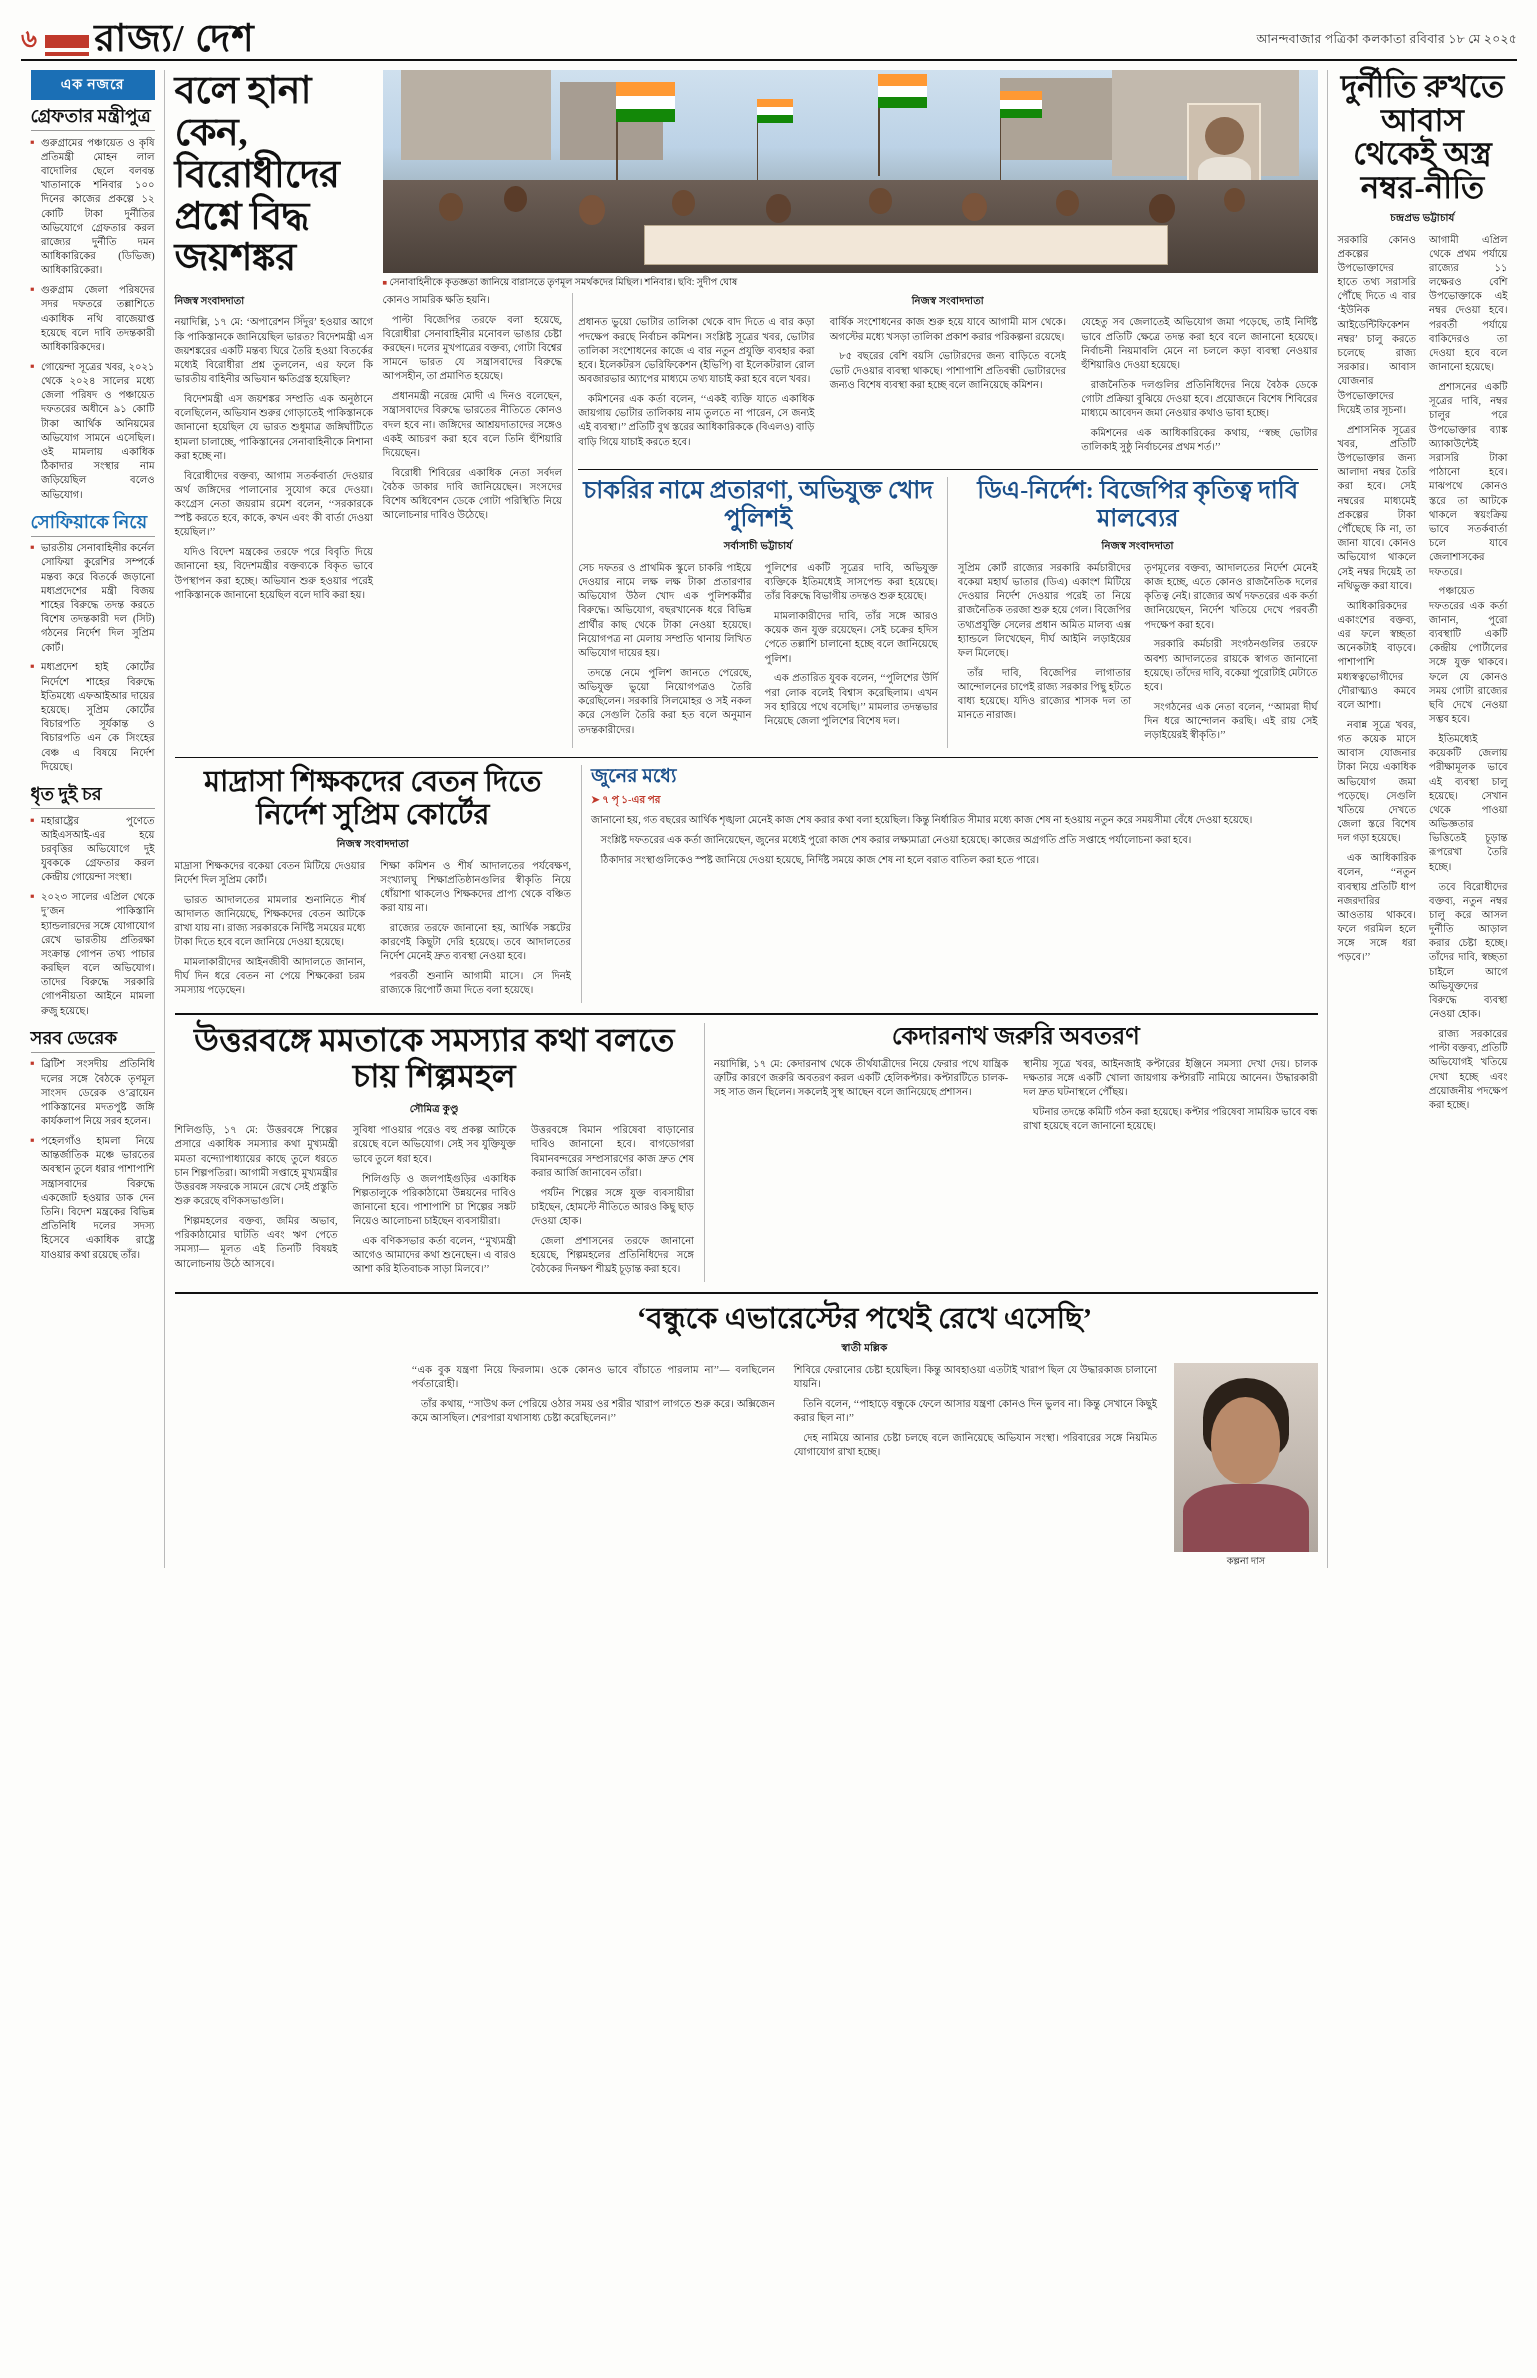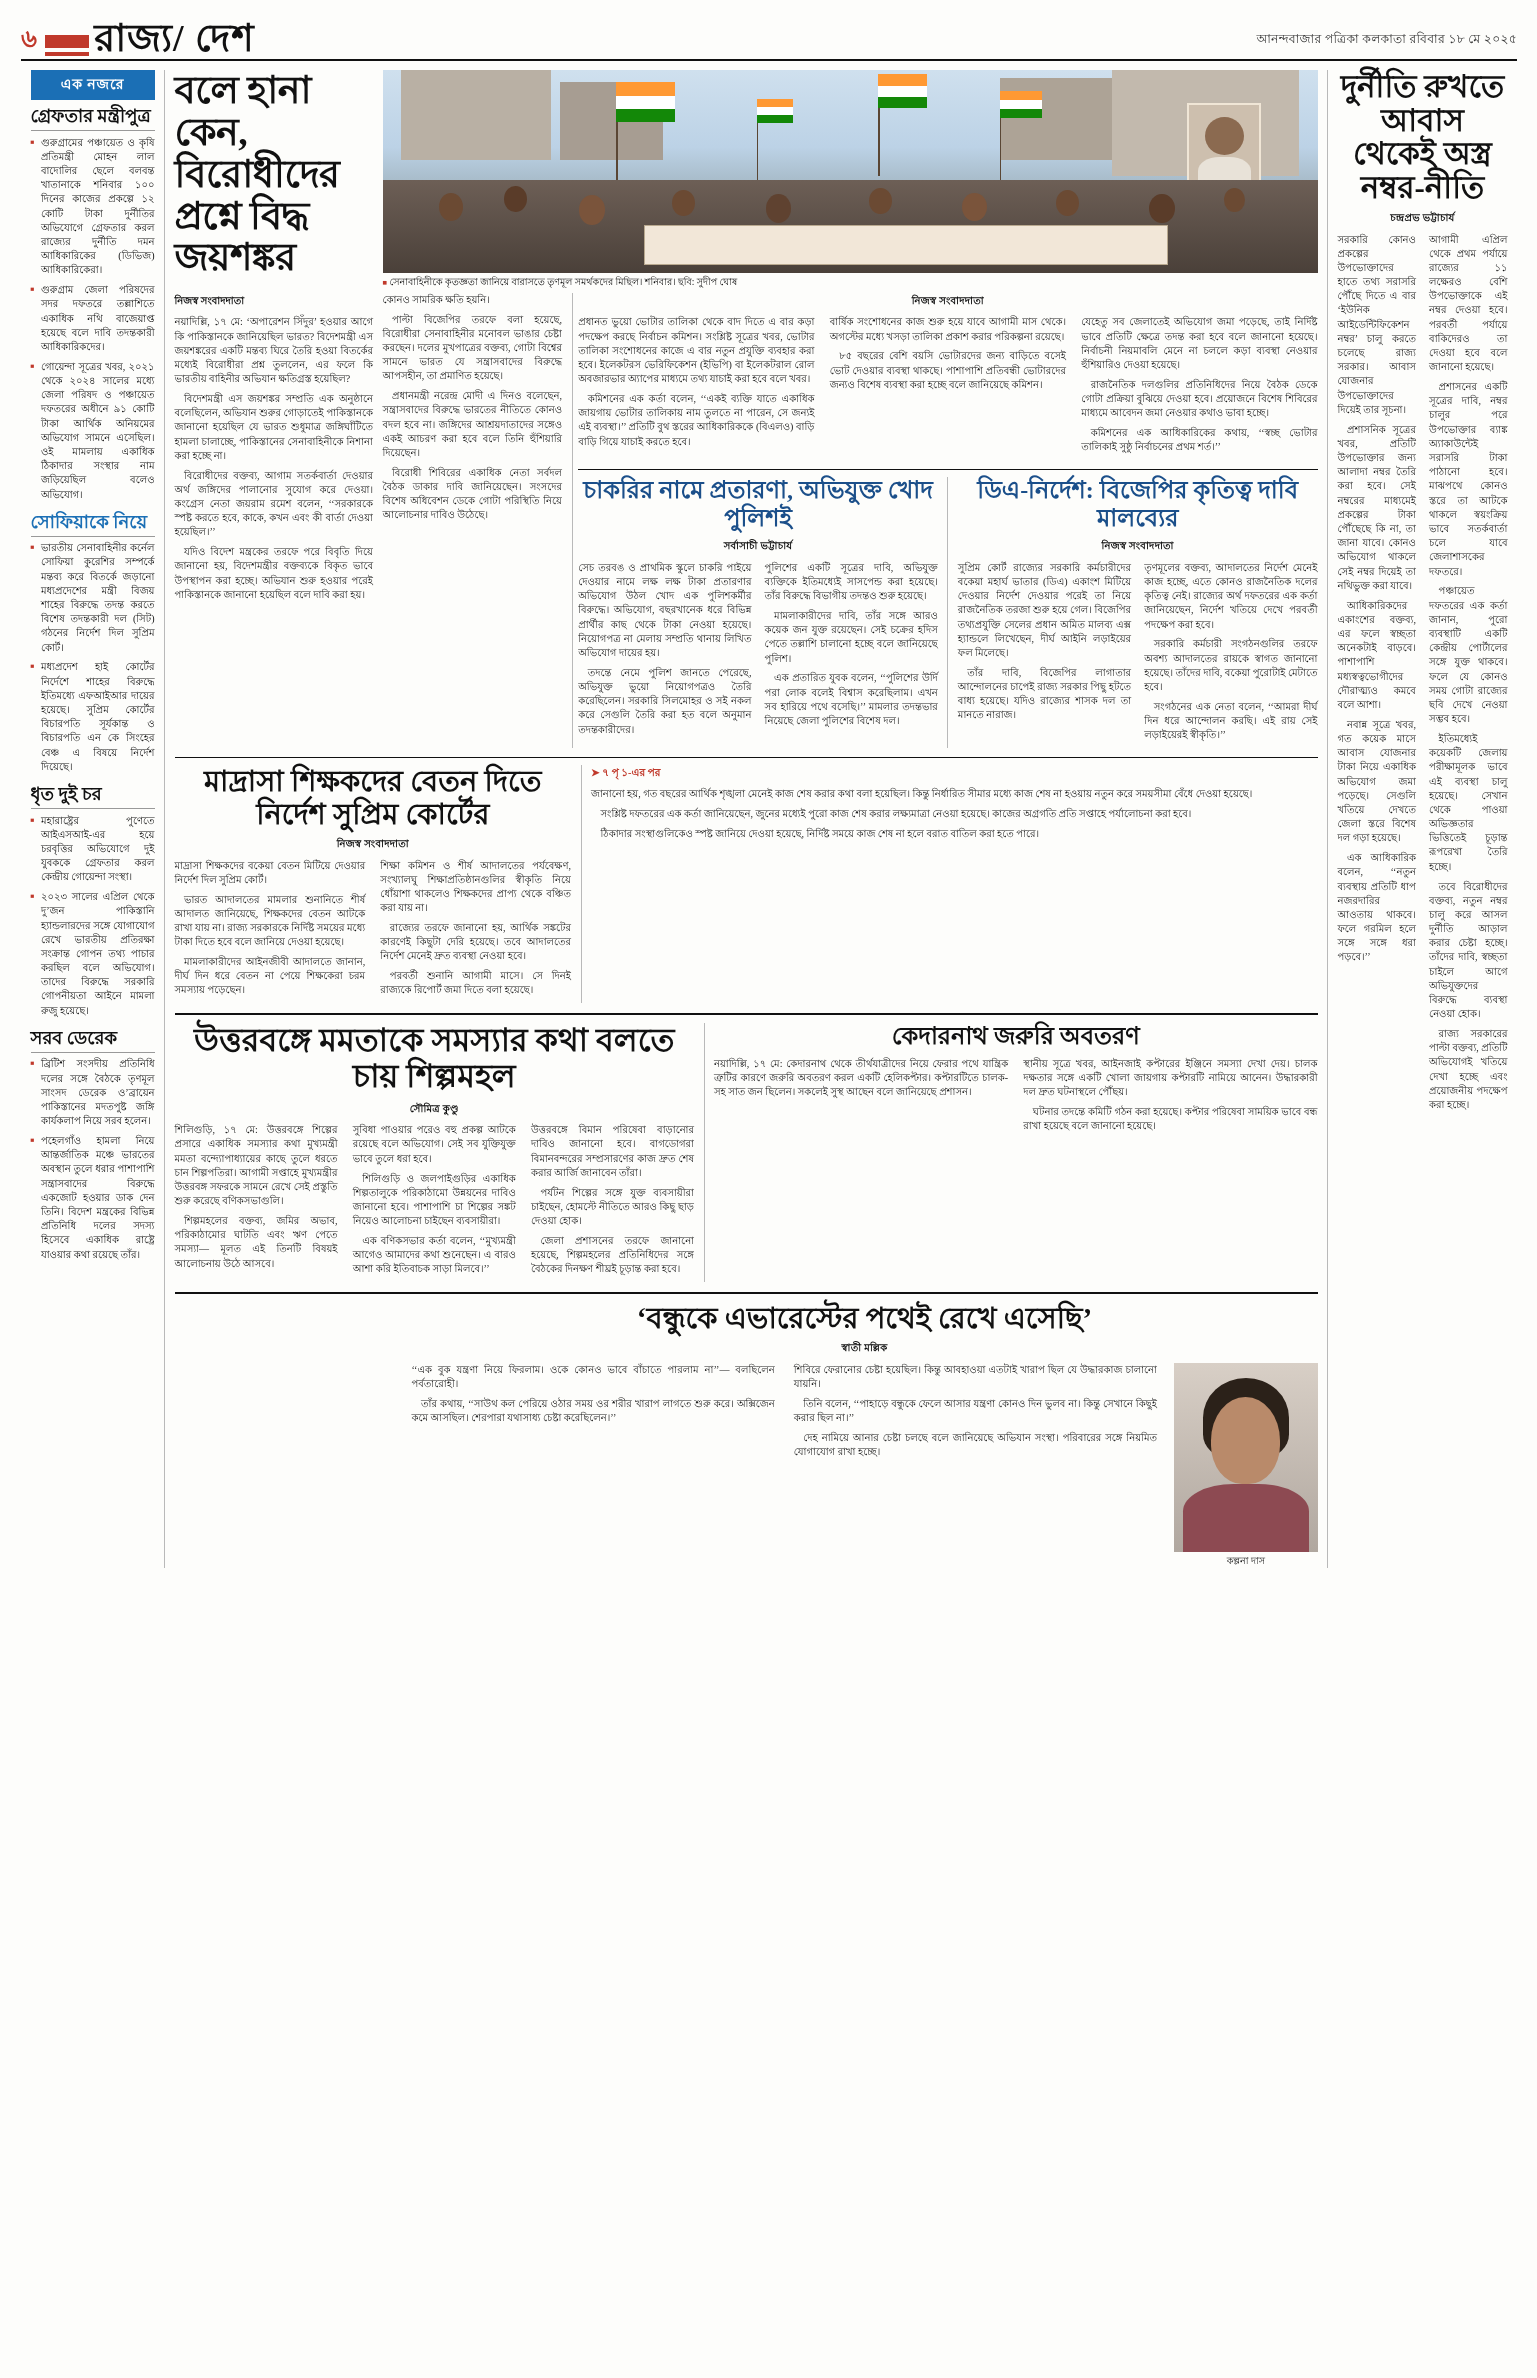--- a/index.html
+++ b/index.html
@@ -236,21 +236,21 @@
 
           <div class="rule-top"></div>
 
           <div class="two">
 
             <div style="flex:1; padding-right:9.5px; border-right:0.9px solid #b9b9b9;">
               <h2 class="hl-md" style="text-align:center; color:#1b4f8a;">চাকরির নামে প্রতারণা, অভিযুক্ত খোদ পুলিশই</h2>
               <div class="byline">সর্বাসাচী ভট্টাচার্য</div>
               <div class="two">
                 <div style="flex:1; padding-right:6.6px;" class="body-text">
-                  <p>সেচ তরবঙ ও প্রাথমিক স্কুলে চাকরি পাইয়ে দেওয়ার নামে লক্ষ লক্ষ টাকা প্রতারণার অভিযোগ উঠল খোদ এক পুলিশকর্মীর বিরুদ্ধে। অভিযোগ, বছরখানেক ধরে বিভিন্ন প্রার্থীর কাছ থেকে টাকা নেওয়া হয়েছে। নিয়োগপত্র না মেলায় সম্প্রতি থানায় লিখিত অভিযোগ দায়ের হয়।</p>
+                  <p>সেচ দফতর ও প্রাথমিক স্কুলে চাকরি পাইয়ে দেওয়ার নামে লক্ষ লক্ষ টাকা প্রতারণার অভিযোগ উঠল খোদ এক পুলিশকর্মীর বিরুদ্ধে। অভিযোগ, বছরখানেক ধরে বিভিন্ন প্রার্থীর কাছ থেকে টাকা নেওয়া হয়েছে। নিয়োগপত্র না মেলায় সম্প্রতি থানায় লিখিত অভিযোগ দায়ের হয়।</p>
                   <p>তদন্তে নেমে পুলিশ জানতে পেরেছে, অভিযুক্ত ভুয়ো নিয়োগপত্রও তৈরি করেছিলেন। সরকারি সিলমোহর ও সই নকল করে সেগুলি তৈরি করা হত বলে অনুমান তদন্তকারীদের।</p>
                 </div>
                 <div style="flex:1; padding-left:6.6px;" class="body-text">
                   <p>পুলিশের একটি সূত্রের দাবি, অভিযুক্ত ব্যক্তিকে ইতিমধ্যেই সাসপেন্ড করা হয়েছে। তাঁর বিরুদ্ধে বিভাগীয় তদন্তও শুরু হয়েছে।</p>
                   <p>মামলাকারীদের দাবি, তাঁর সঙ্গে আরও কয়েক জন যুক্ত রয়েছেন। সেই চক্রের হদিস পেতে তল্লাশি চালানো হচ্ছে বলে জানিয়েছে পুলিশ।</p>
                   <p>এক প্রতারিত যুবক বলেন, ‘‘পুলিশের উর্দি পরা লোক বলেই বিশ্বাস করেছিলাম। এখন সব হারিয়ে পথে বসেছি।’’ মামলার তদন্তভার নিয়েছে জেলা পুলিশের বিশেষ দল।</p>
                 </div>
               </div>
             </div>
 
@@ -286,20 +286,21 @@
               <p>মামলাকারীদের আইনজীবী আদালতে জানান, দীর্ঘ দিন ধরে বেতন না পেয়ে শিক্ষকেরা চরম সমস্যায় পড়েছেন।</p>
             </div>
             <div style="flex:1; padding-left:7.6px;" class="body-text">
               <p>শিক্ষা কমিশন ও শীর্ষ আদালতের পর্যবেক্ষণ, সংখ্যালঘু শিক্ষাপ্রতিষ্ঠানগুলির স্বীকৃতি নিয়ে ধোঁয়াশা থাকলেও শিক্ষকদের প্রাপ্য থেকে বঞ্চিত করা যায় না।</p>
               <p>রাজ্যের তরফে জানানো হয়, আর্থিক সঙ্কটের কারণেই কিছুটা দেরি হয়েছে। তবে আদালতের নির্দেশ মেনেই দ্রুত ব্যবস্থা নেওয়া হবে।</p>
               <p>পরবর্তী শুনানি আগামী মাসে। সে দিনই রাজ্যকে রিপোর্ট জমা দিতে বলা হয়েছে।</p>
             </div>
           </div>
         </div>
         <div style="flex:1; padding-left:9.5px;">
+          <h2 class="hl-sm" style="color:#1b4f8a;">জুনের মধ্যে</h2>
           <div class="jump">
             <span class="arrow">➤</span>
             <span>৭ পৃ ১-এর পর</span>
           </div>
           <div class="body-text">
             <p>জানানো হয়, গত বছরের আর্থিক শৃঙ্খলা মেনেই কাজ শেষ করার কথা বলা হয়েছিল। কিন্তু নির্ধারিত সীমার মধ্যে কাজ শেষ না হওয়ায় নতুন করে সময়সীমা বেঁধে দেওয়া হয়েছে।</p>
             <p>সংশ্লিষ্ট দফতরের এক কর্তা জানিয়েছেন, জুনের মধ্যেই পুরো কাজ শেষ করার লক্ষ্যমাত্রা নেওয়া হয়েছে। কাজের অগ্রগতি প্রতি সপ্তাহে পর্যালোচনা করা হবে।</p>
             <p>ঠিকাদার সংস্থাগুলিকেও স্পষ্ট জানিয়ে দেওয়া হয়েছে, নির্দিষ্ট সময়ে কাজ শেষ না হলে বরাত বাতিল করা হতে পারে।</p>
           </div>
         </div>

